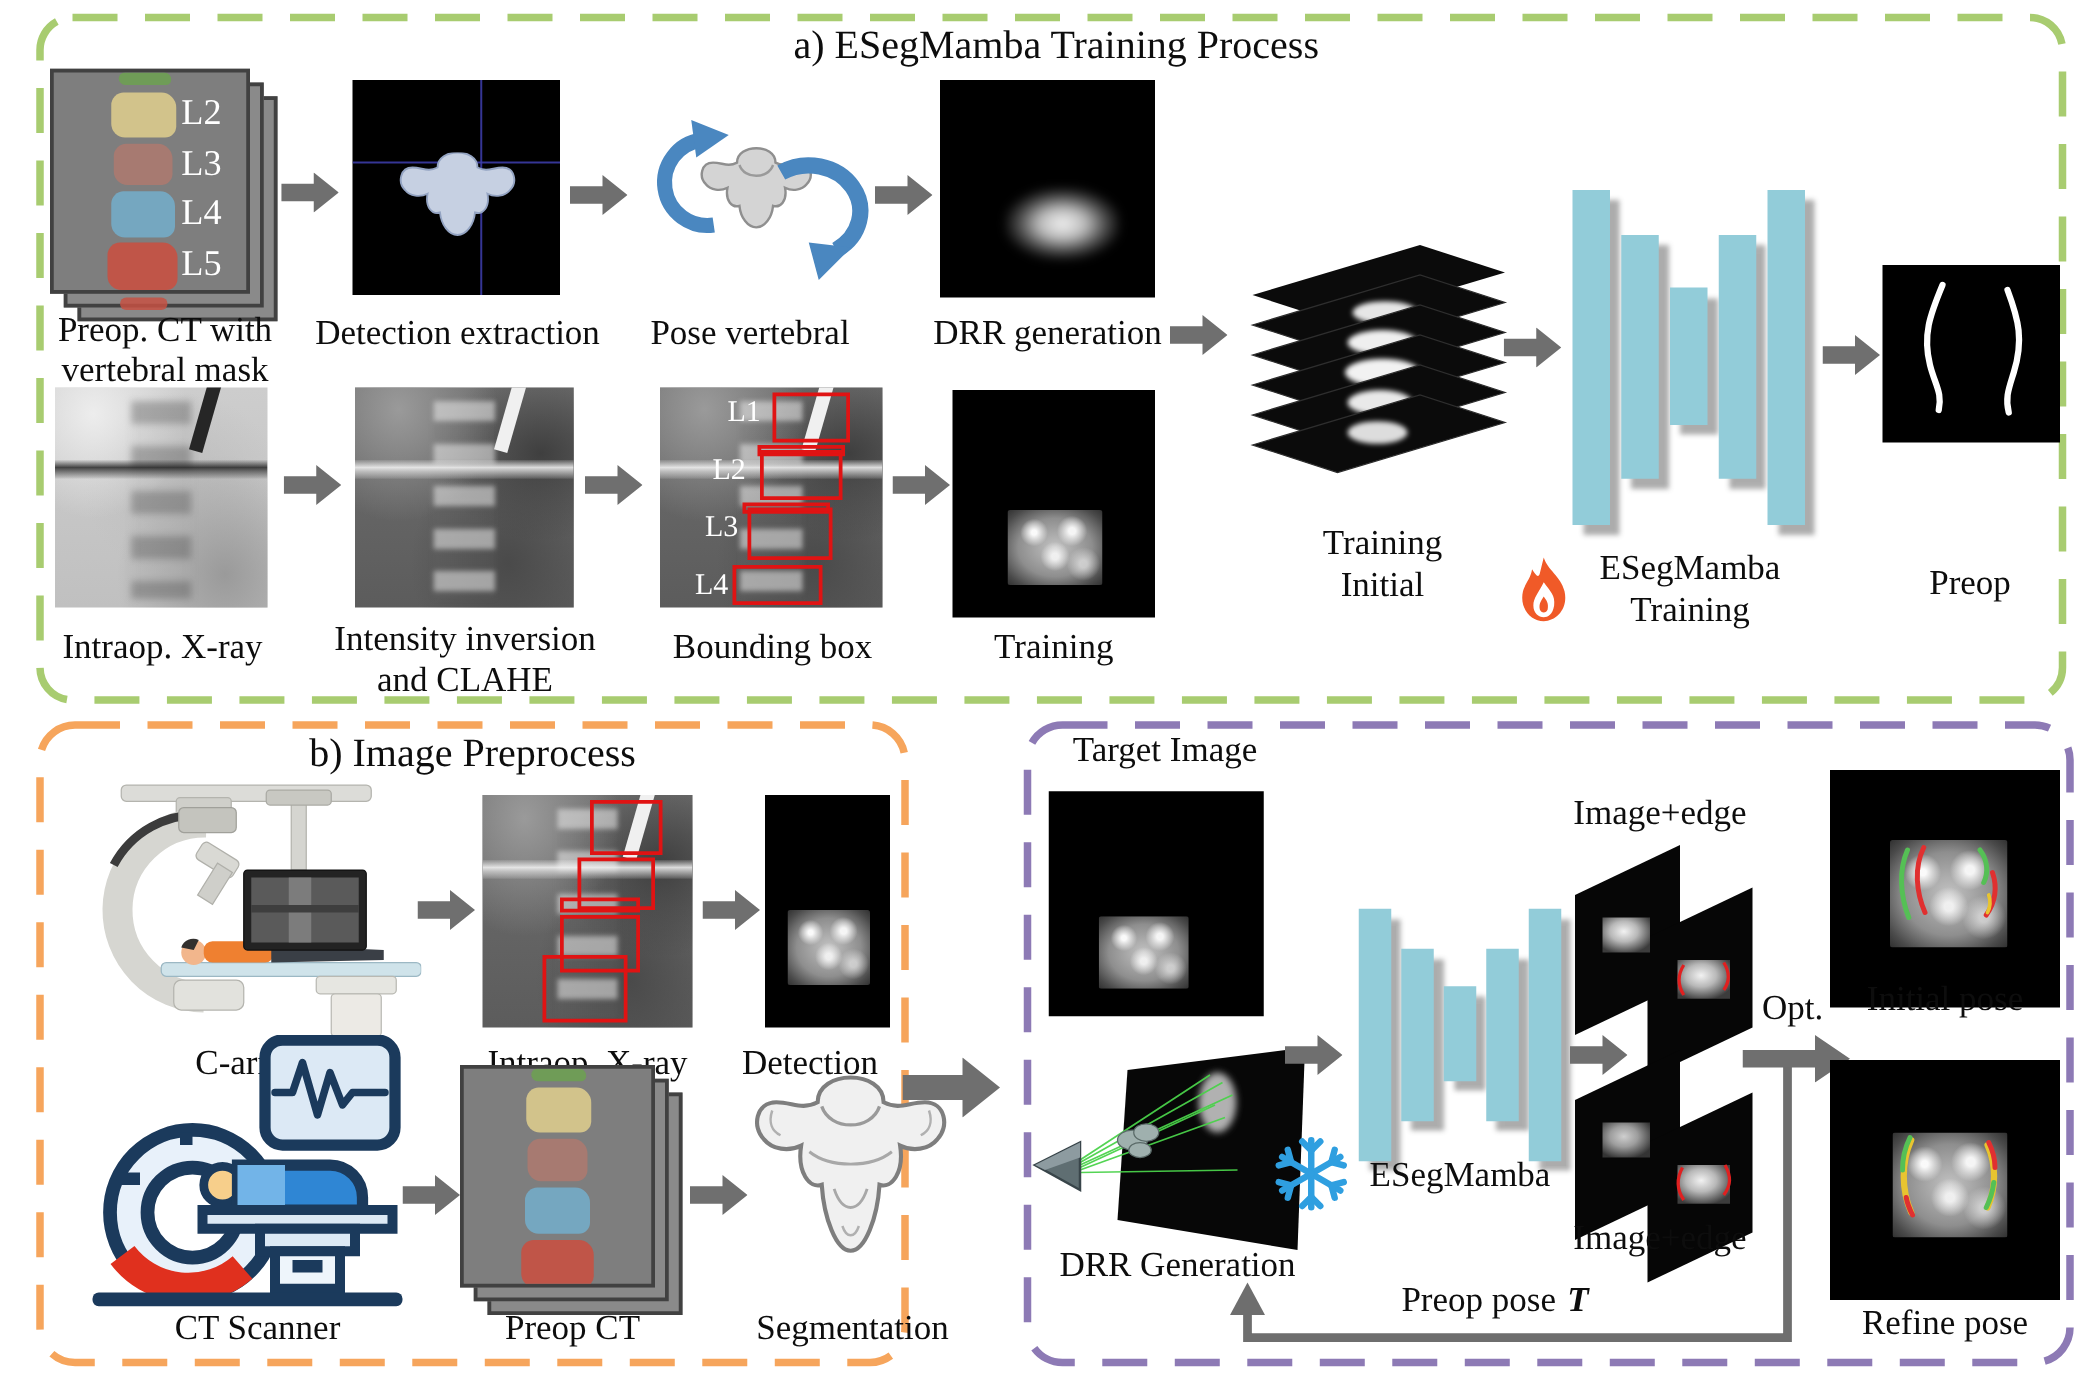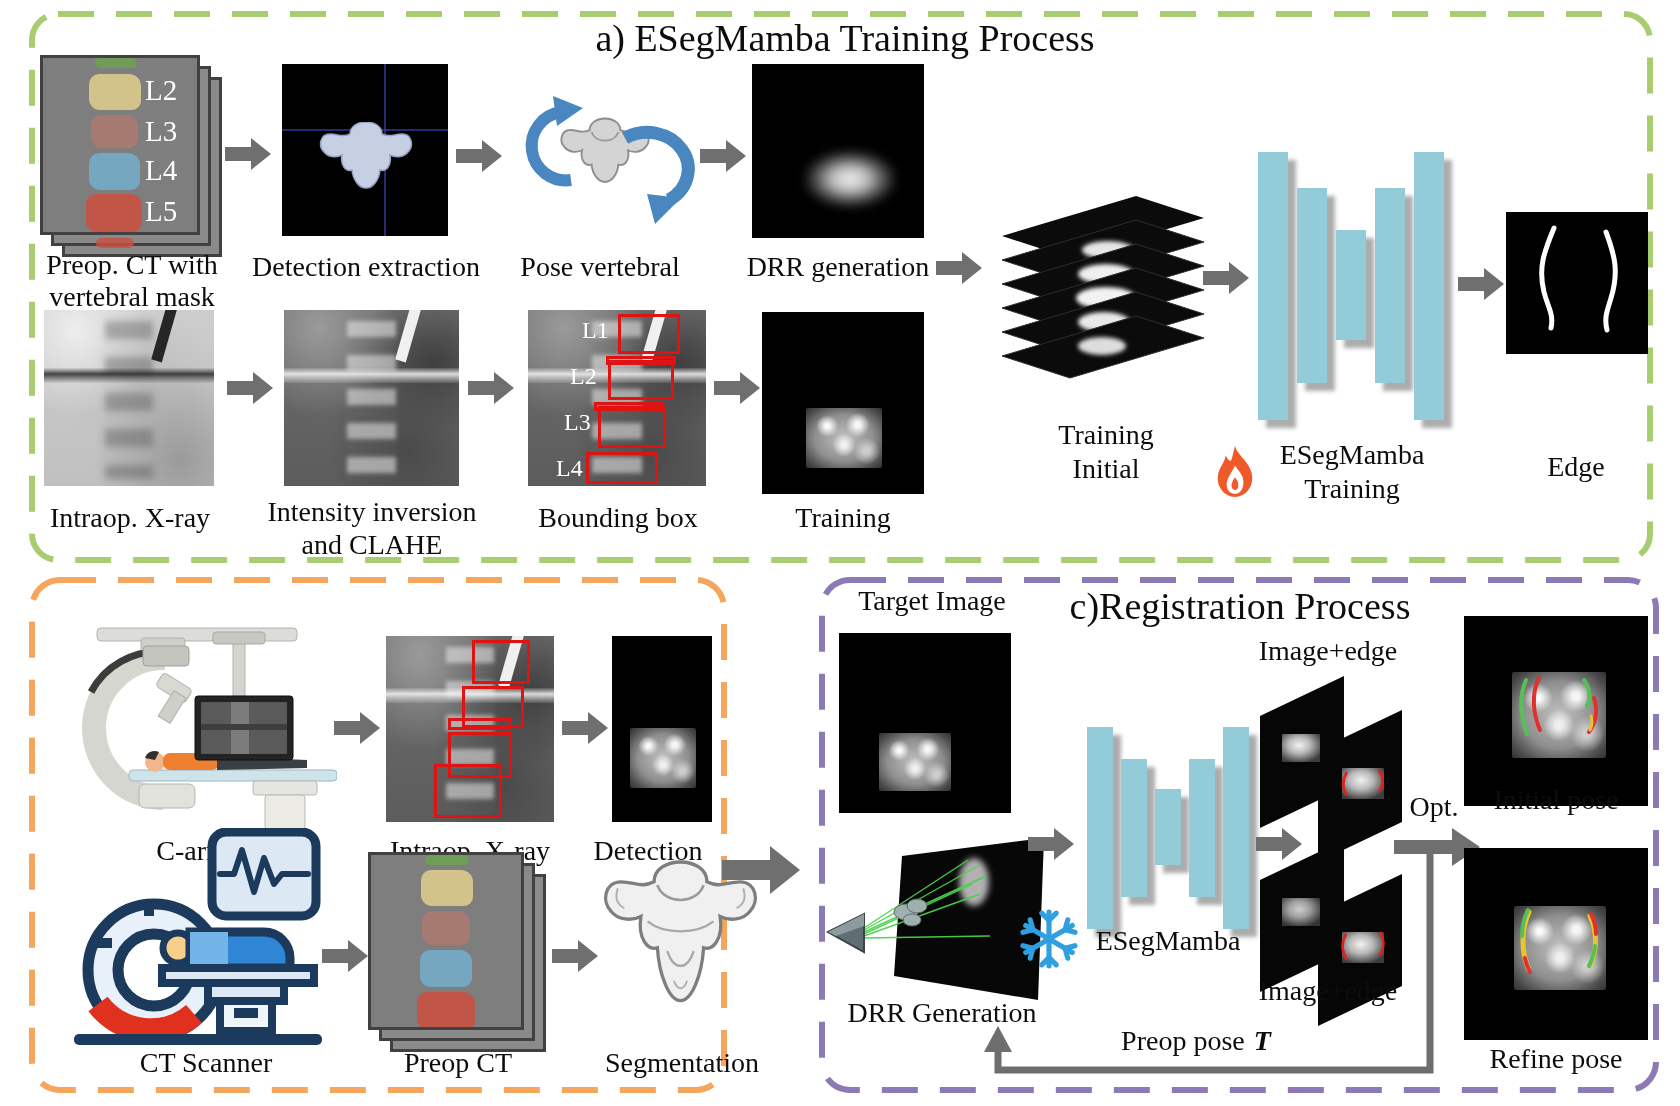--- a/index.html
+++ b/index.html
@@ -6,21 +6,21 @@
     --green:#a8cc70; --orange:#f6a55c; --purple:#8d7ab5; --arrow:#6f6f6f;
     --unet:#92ccd9; --fire:#f05a28; --snow:#2f9fe0; --bboxred:#e01313;
     --mgreen:#6e9e54; --myellow:#d9c98c; --mmauve:#aa7a70; --mblue:#74aac6; --mred:#c65143;
   }
   html,body{margin:0;padding:0}
   body{width:1680px;height:1106px;position:relative;background:#ffffff;
        font-family:"Liberation Serif",serif;color:#0d0d0d;overflow:hidden}
   .sec{position:absolute;inset:0}
   .abs{position:absolute}
   .lbl{position:absolute;text-align:center;white-space:nowrap;font-size:28px;line-height:1.1;transform:translateX(-50%)}
-  .title{font-size:38px}
+  .title{font-size:32px}
   .blackbox{position:absolute;background:#000;overflow:hidden}
   .panel{position:absolute;background:#7e7e7e;border:3px solid #414141;box-sizing:border-box;overflow:hidden}
   .panel-back{position:absolute;background:#8a8a8a;border:3px solid #414141;box-sizing:border-box}
   .mask{position:absolute;border-radius:10px 12px 9px 11px;opacity:.92}
   .mlabel{position:absolute;color:#fff;font-size:29px;line-height:1}
   .bblabel{position:absolute;color:#fff;font-size:24px;line-height:1}
   .redbox{position:absolute;border:3px solid var(--bboxred);box-sizing:border-box}
   .barrow{position:absolute;width:46px;height:32px}
   .xpatch{position:absolute;border-radius:2px;
     background:
@@ -230,24 +230,25 @@
   <svg class="barrow" style="left:1458px;top:268px" viewBox="0 0 46 32">
       <polygon points="0,9 26,9 26,0 46,16 26,32 26,23 0,23" fill="#6f6f6f"></polygon>
     </svg>
 
   <div class="blackbox" style="left:1506px;top:212px;width:142px;height:142px">
     <svg class="abs" style="left:0;top:0" width="142" height="142" viewBox="0 0 142 142">
       <path d="M48,16 C38,40 32,56 38,80 C42,96 48,102 45,116" fill="none" stroke="#ffffff" stroke-width="5" stroke-linecap="round"></path>
       <path d="M100,20 C109,44 113,60 105,86 C101,99 98,106 101,118" fill="none" stroke="#ffffff" stroke-width="5" stroke-linecap="round"></path>
     </svg>
   </div>
-  <div class="lbl" style="left:1576px;top:452px">Edge</div>
+  <div class="lbl" style="left:1576px;top:452px">Preop</div>
 </div>
 
 <div class="sec">
+  <div class="lbl title" style="left:378px;top:585px">b) Image Preprocess</div>
 
   <svg class="abs" style="left:45px;top:622px" width="292" height="210" viewBox="0 0 292 210">
     <rect x="52" y="6" width="200" height="13" rx="4" fill="#dcdcd8" stroke="#b4b4ae"></rect>
     <rect x="96" y="16" width="44" height="16" rx="3" fill="#cfcfca" stroke="#b4b4ae"></rect>
     <rect x="188" y="16" width="12" height="58" fill="#d5d5d0" stroke="#b4b4ae"></rect>
     <rect x="168" y="10" width="52" height="12" rx="3" fill="#c8c8c2" stroke="#aaaaa4"></rect>
     <path d="M120,36 A70,70 0 1 0 118,176" fill="none" stroke="#d6d6d1" stroke-width="24"></path>
     <path d="M118,30 A76,76 0 0 0 46,70" fill="none" stroke="#3c3c3c" stroke-width="7"></path>
     <rect x="98" y="24" width="46" height="20" rx="4" fill="#c4c4be" stroke="#a0a09a"></rect>
     <rect x="94" y="162" width="56" height="24" rx="6" fill="#e2e2dd" stroke="#b4b4ae"></rect>
@@ -340,21 +341,20 @@
     <path d="M46,76 C48,82 52,82 54,76" fill="none" stroke="#b0b0b0" stroke-width="1.2"></path>
   </svg>
   <div class="lbl" style="left:682px;top:1048px">Segmentation</div>
 
   <svg class="abs" style="left:722px;top:846px" width="78" height="48" viewBox="0 0 78 48">
       <polygon points="0,14 48,14 48,0 78,24 48,48 48,34 0,34" fill="#6f6f6f"></polygon>
     </svg>
 </div>
 
 <div class="sec">
-  <div class="lbl title" style="left:1240px;top:586px">c)Registration Process</div>
 
   <div class="lbl" style="left:932px;top:586px">Target Image</div>
   <div class="blackbox" style="left:839px;top:633px;width:172px;height:180px">
     <div class="xpatch" style="left:40px;top:100px;width:72px;height:58px"></div>
   </div>
 
   <svg class="abs" style="left:822px;top:832px" width="232" height="172" viewBox="0 0 232 172">
     <defs>
         <filter id="bl3" x="-60%" y="-60%" width="220%" height="220%">
           <feGaussianBlur stdDeviation="3"></feGaussianBlur>

